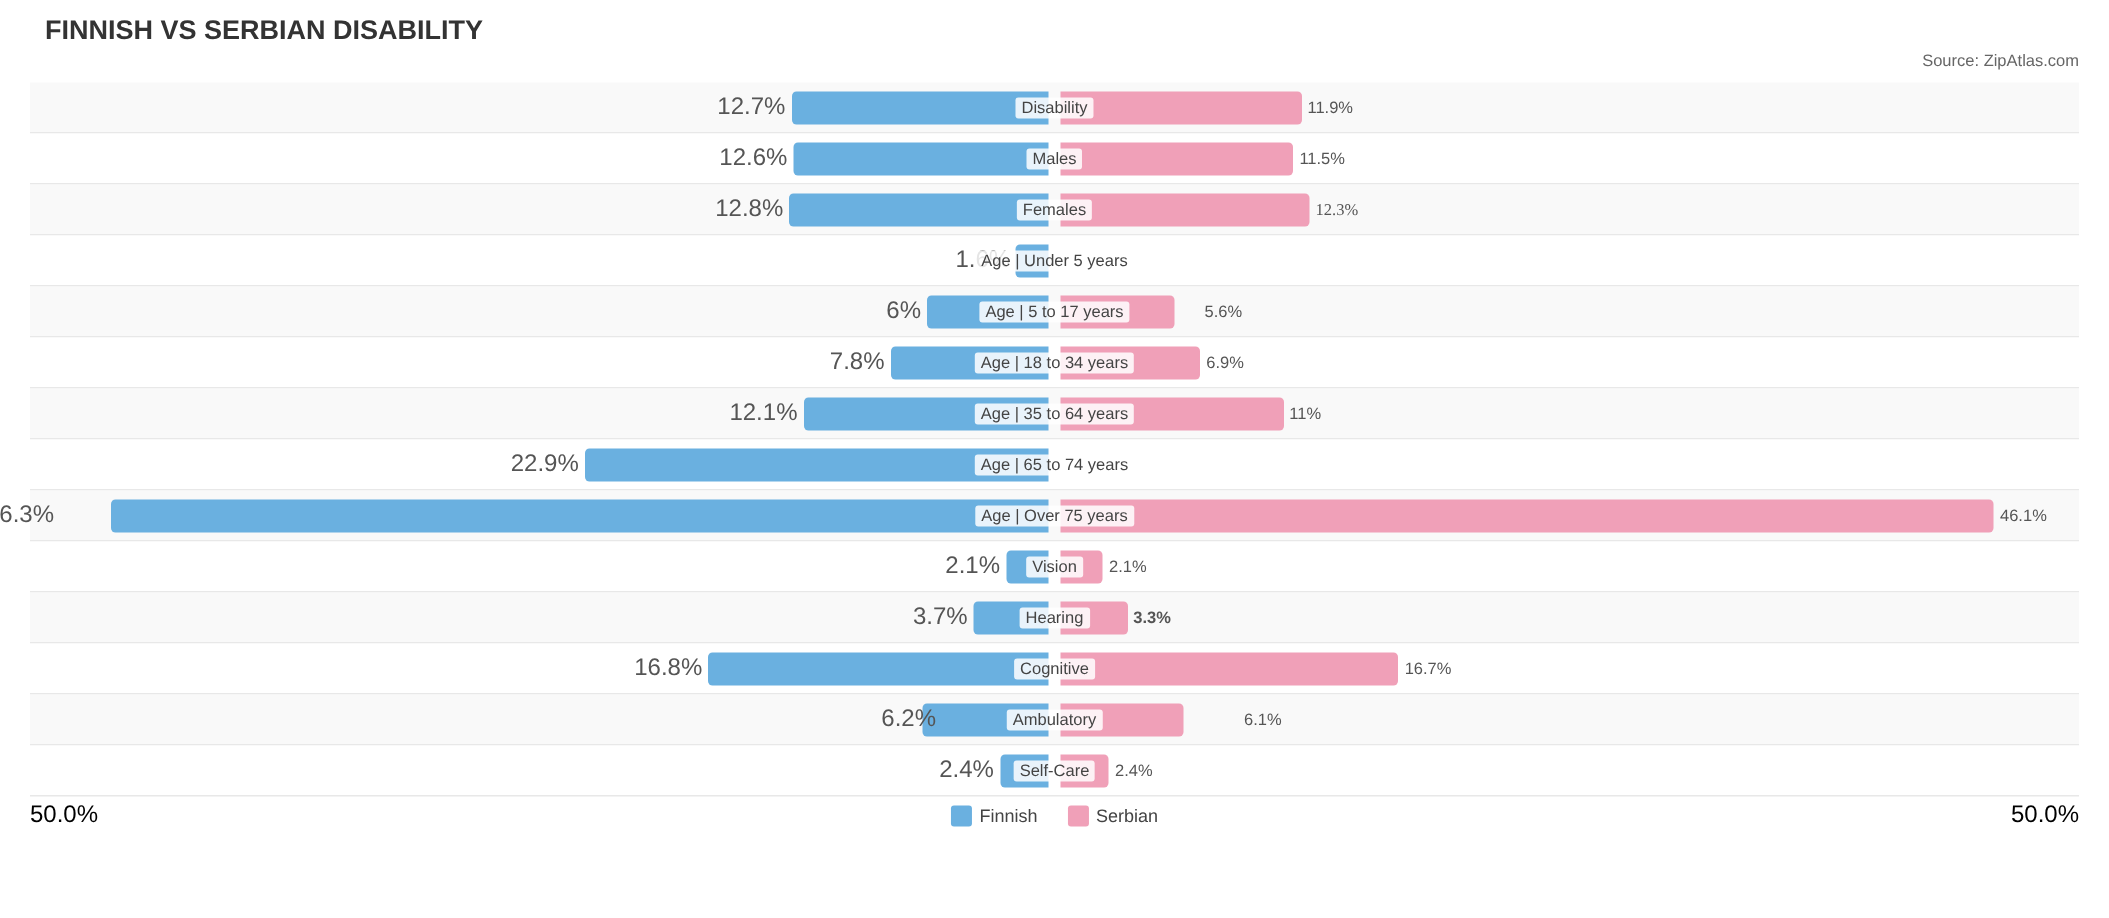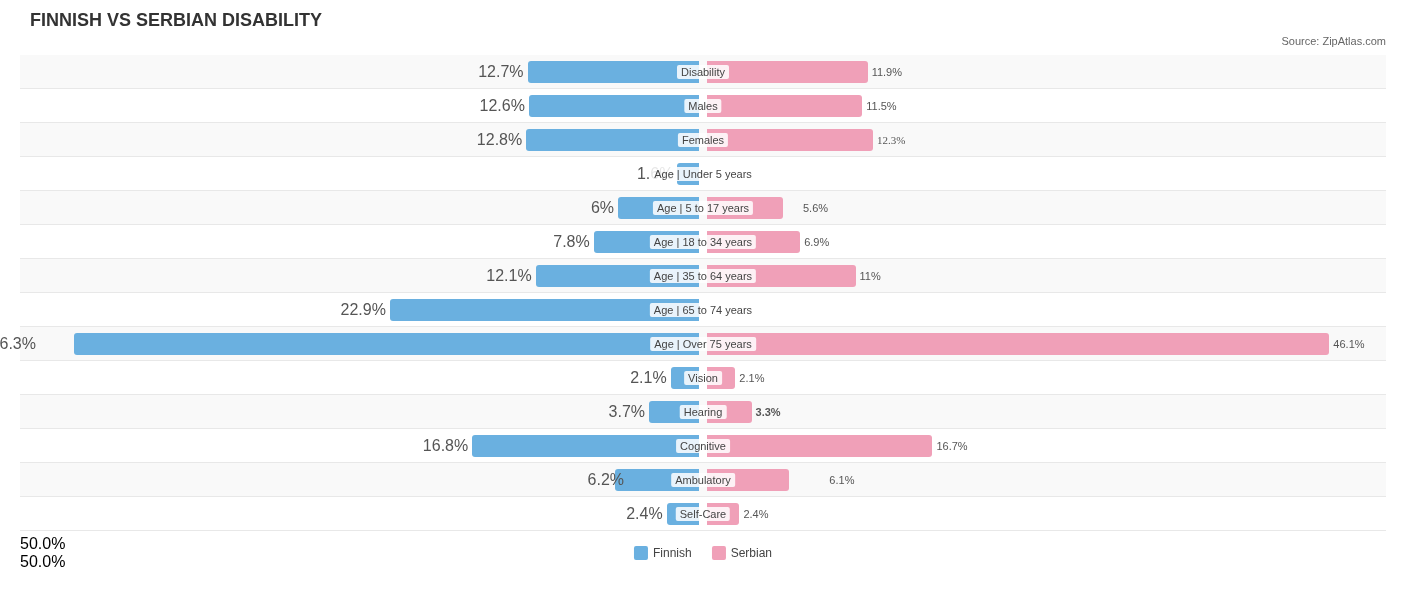--- a/index.html
+++ b/index.html
@@ -99,21 +99,20 @@
       position: absolute;
       font-size: 11px;
       color: #555;
       white-space: nowrap;
       z-index: 10;
     }
     .axis-labels {
       display: flex;
       width: 100%;
       justify-content: space-between;
-      flex-direction: column;
     }
     .legend {
       display: flex;
       gap: 20px;
       position: absolute;
       left: 50%;
       transform: translateX(-50%);
     }
     .legend-item {
       display: flex;

